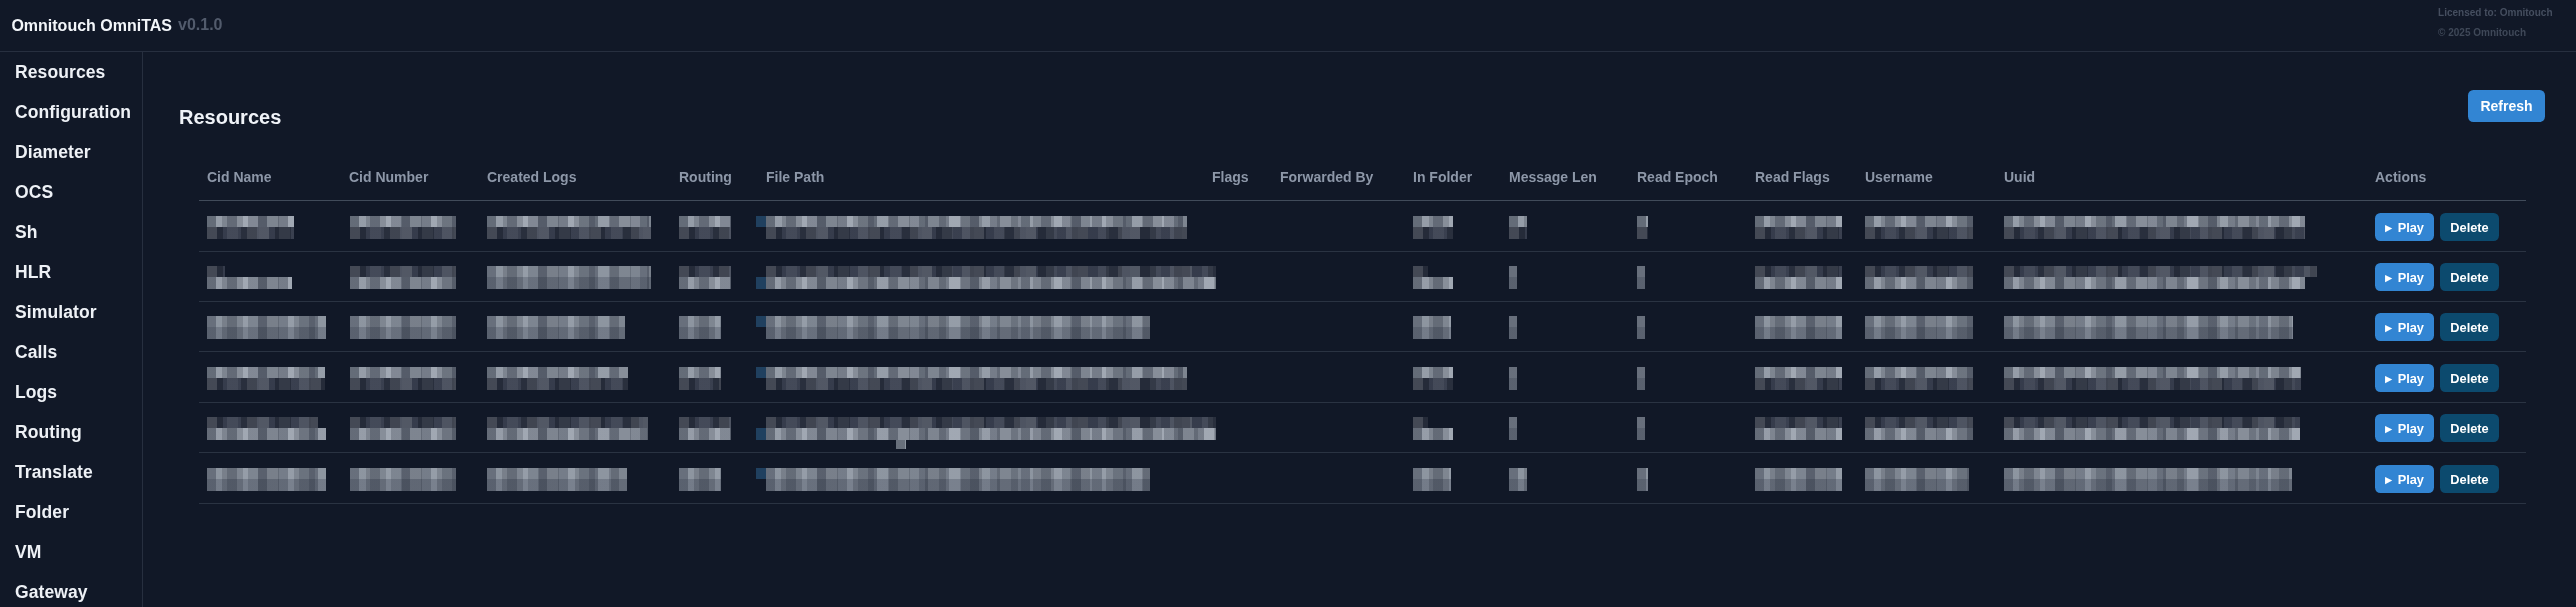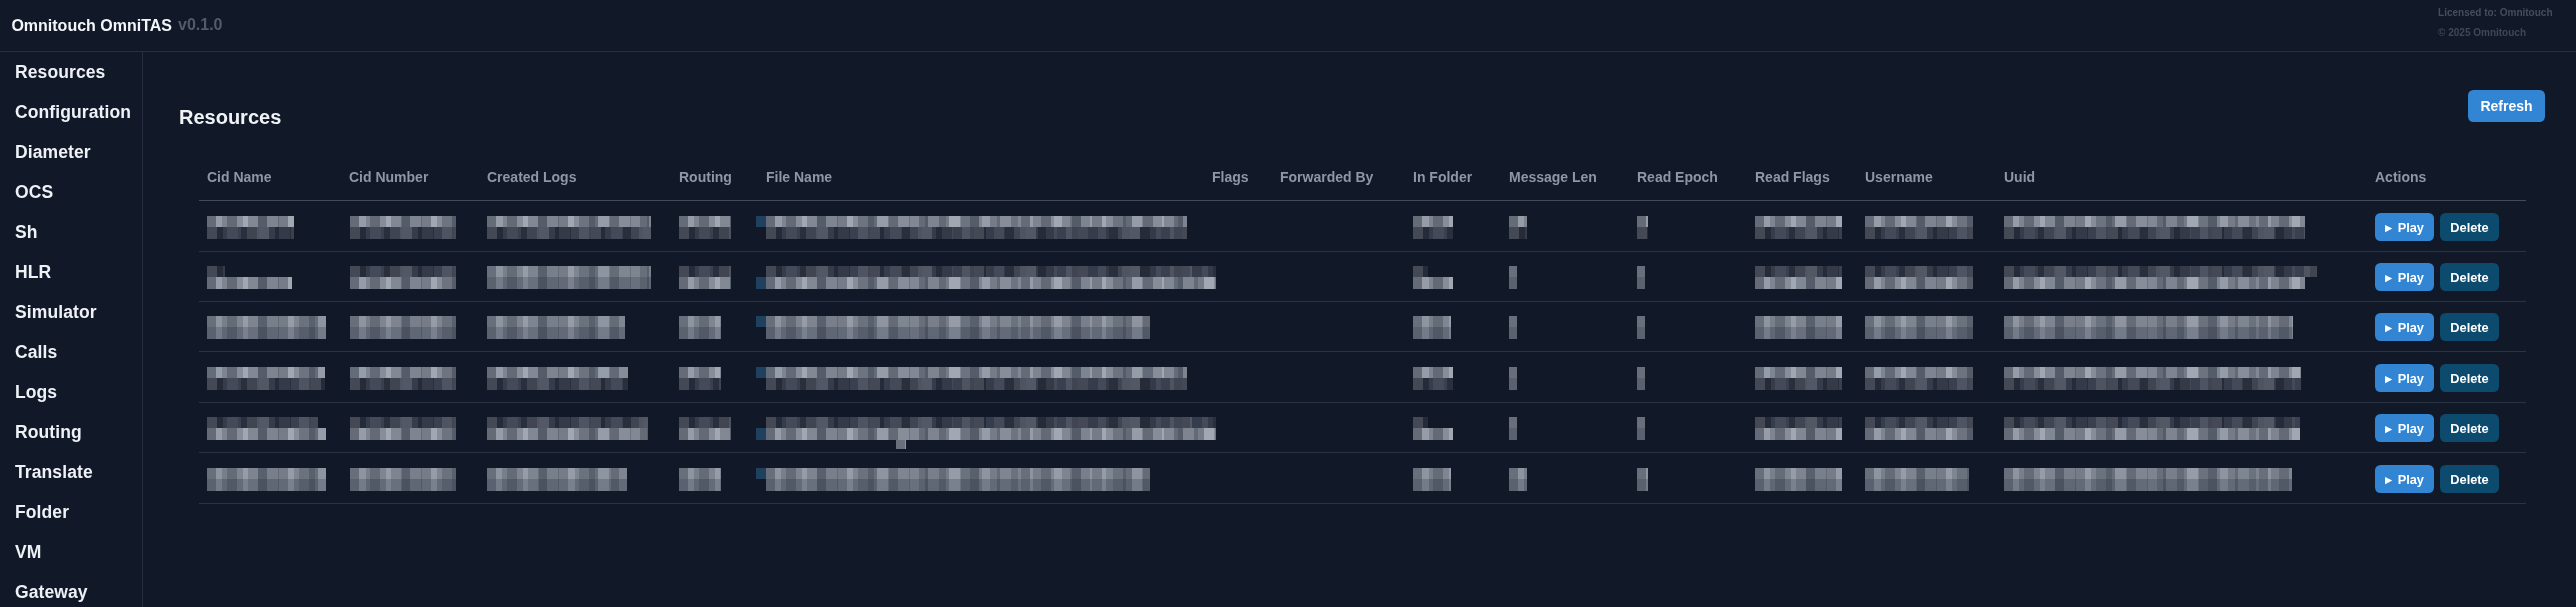--- a/index.html
+++ b/index.html
@@ -105,21 +105,21 @@
     </nav>
 
   <main>
     <h1 class="page-title">Resources</h1>
     <button class="btn btn-refresh">Refresh</button>
     <div id="table-header">
         <span class="col-header" style="left: 207px;">Cid Name</span>
         <span class="col-header" style="left: 349px;">Cid Number</span>
         <span class="col-header" style="left: 487px;">Created Logs</span>
         <span class="col-header" style="left: 679px;">Routing</span>
-        <span class="col-header" style="left: 766px;">File Name</span>
+        <span class="col-header" style="left: 766px;">File Path</span>
         <span class="col-header" style="left: 1212px;">Flags</span>
         <span class="col-header" style="left: 1280px;">Forwarded By</span>
         <span class="col-header" style="left: 1413px;">In Folder</span>
         <span class="col-header" style="left: 1509px;">Message Len</span>
         <span class="col-header" style="left: 1637px;">Read Epoch</span>
         <span class="col-header" style="left: 1755px;">Read Flags</span>
         <span class="col-header" style="left: 1865px;">Username</span>
         <span class="col-header" style="left: 2004px;">Uuid</span>
         <span class="col-header" style="left: 2375px;">Actions</span>
       </div>

